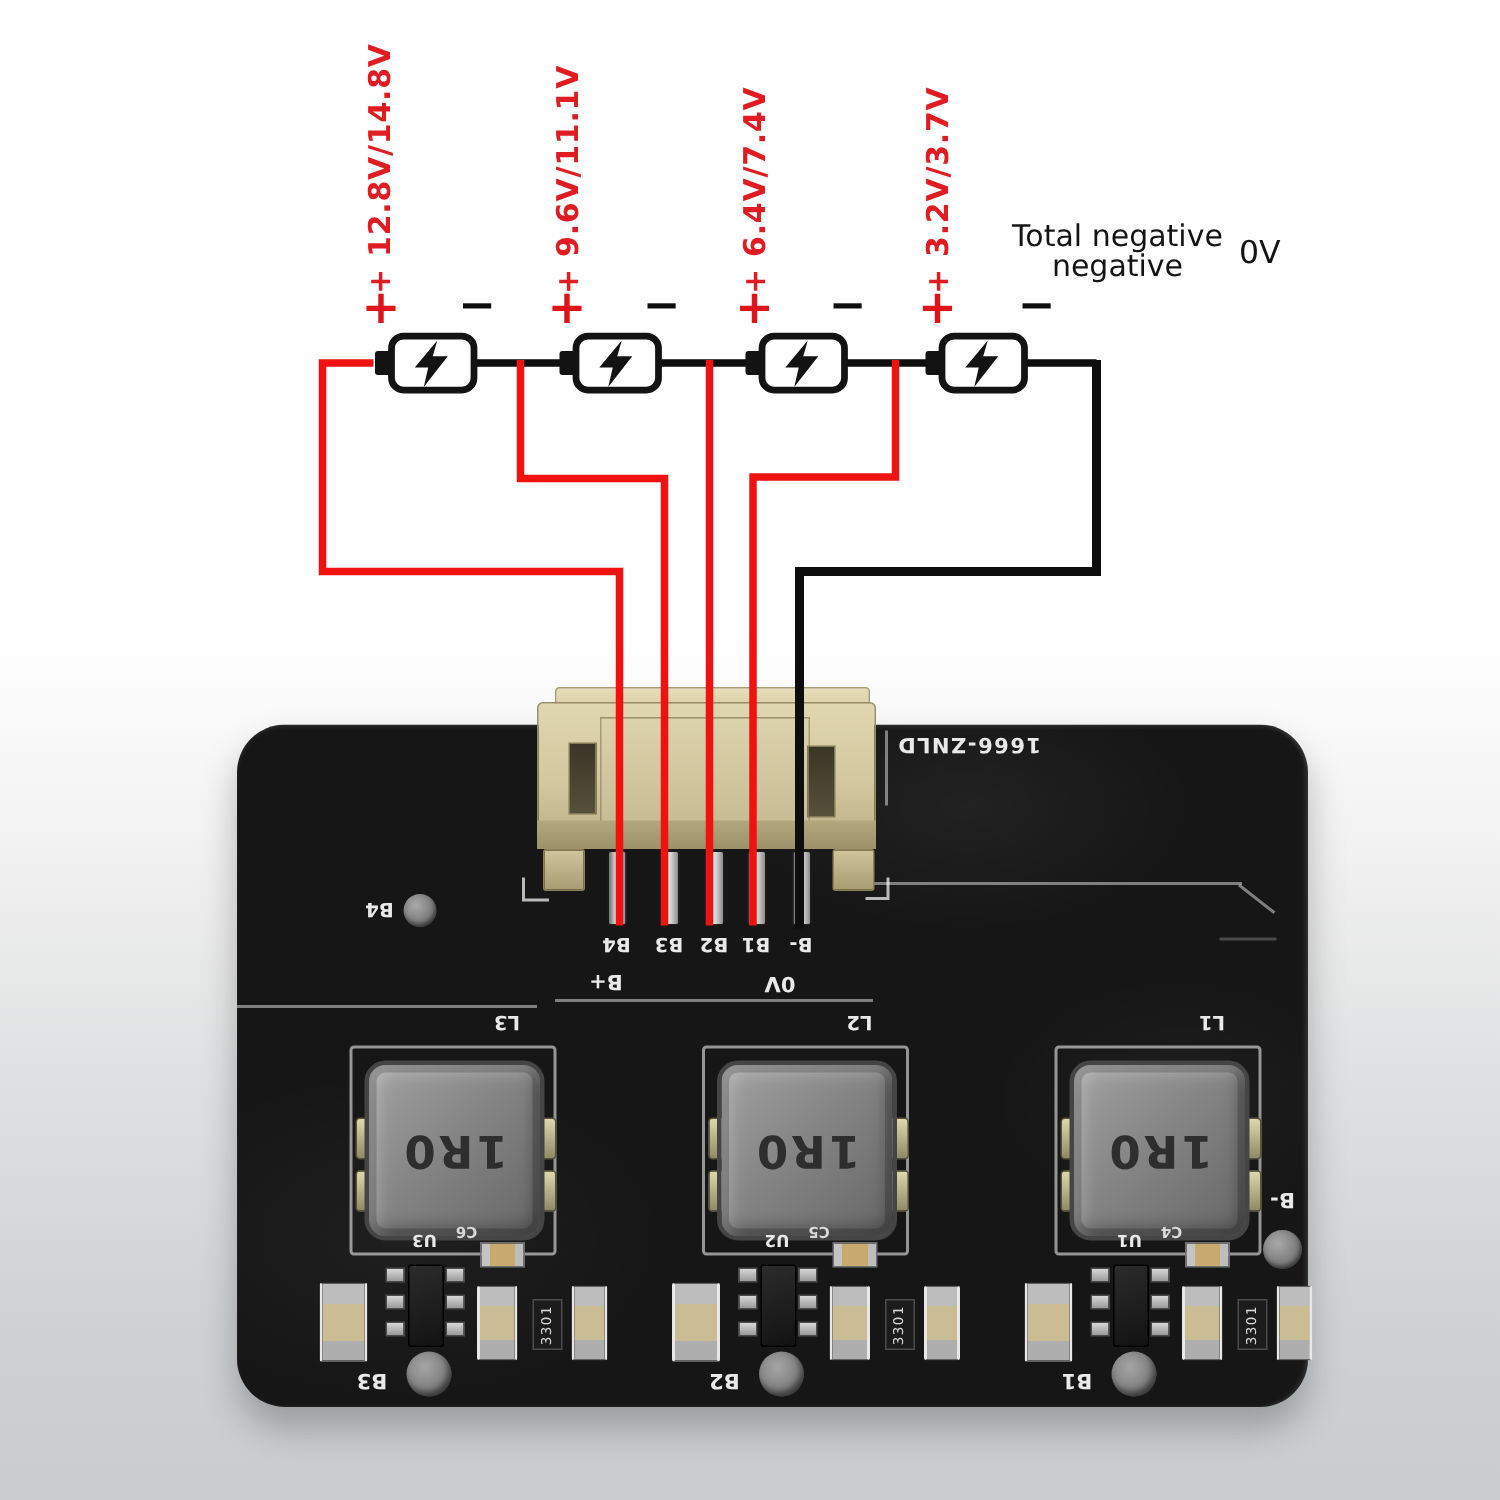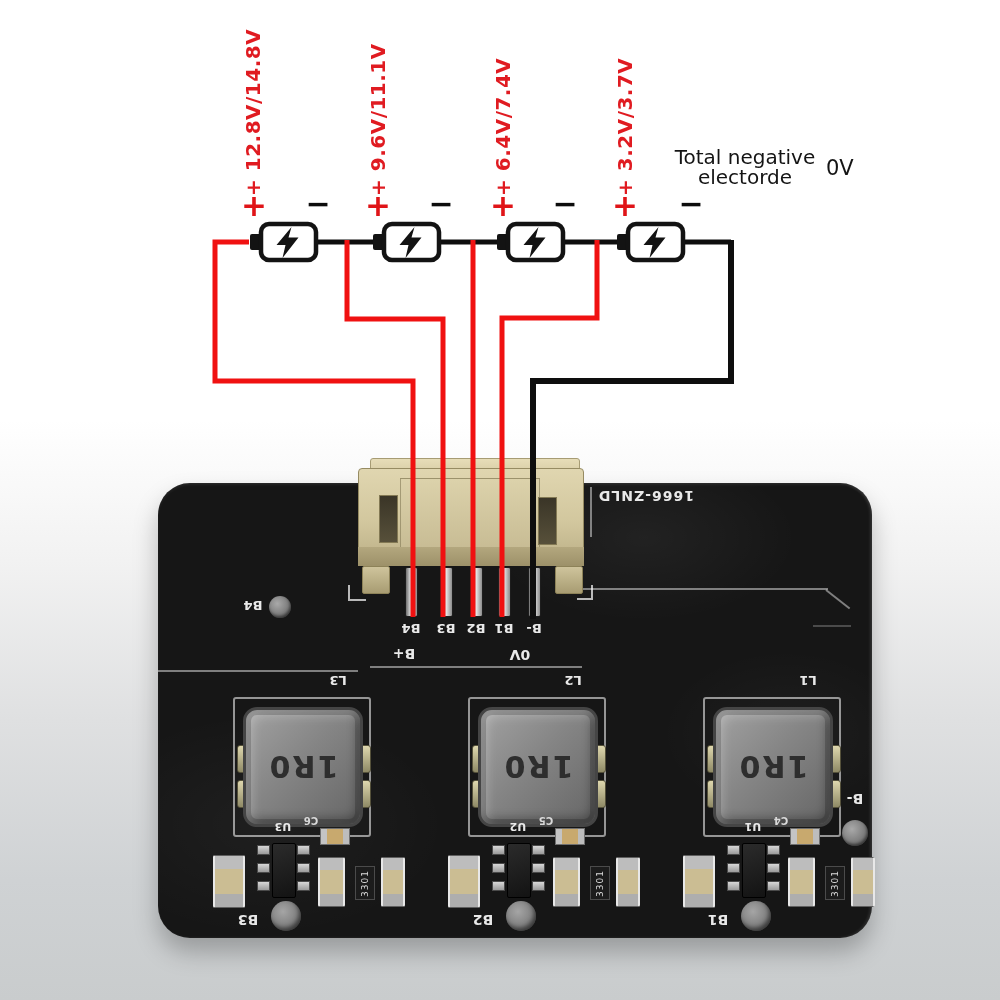--- a/index.html
+++ b/index.html
@@ -256,17 +256,17 @@
   <div class="pol minus" style="left:303px;top:189px">−</div>
   <div class="pol plus" style="left:363px;top:190px">+</div>
   <div class="pol minus" style="left:426px;top:189px">−</div>
   <div class="pol plus" style="left:488px;top:190px">+</div>
   <div class="pol minus" style="left:550px;top:189px">−</div>
   <div class="pol plus" style="left:610px;top:190px">+</div>
   <div class="pol minus" style="left:676px;top:189px">−</div>
 
   <div class="tneg">
     <div>Total negative</div>
-    <div>electorde</div>
+    <div>negative</div>
   </div>
   <div class="zerov">0V</div>
 
 </div>
 
 </body></html>

